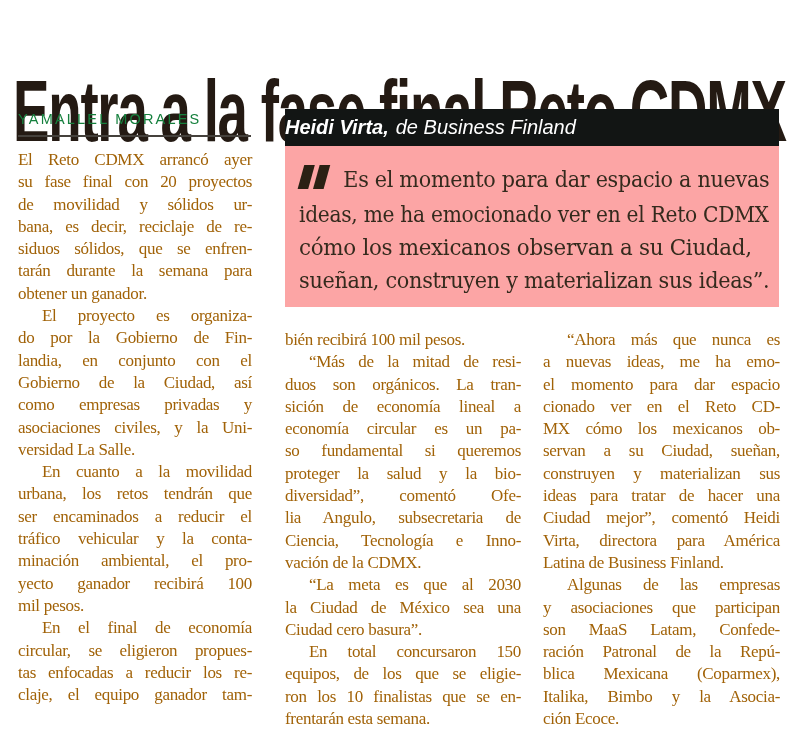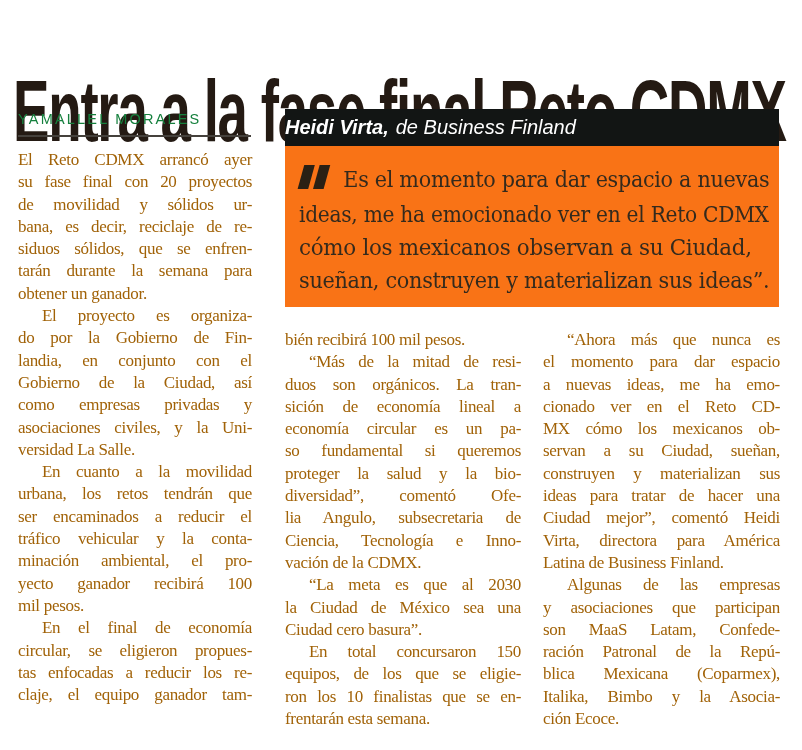--- a/index.html
+++ b/index.html
@@ -30,21 +30,21 @@
   
   .quote-panel { position:absolute; left:285px; top:109px; width:494px; }
   .quote-header {
     height:37px; background:#121514; color:#ffffff;
     font-family:"Liberation Sans", sans-serif; font-style:italic;
     font-size:20px; display:flex; align-items:center;
     box-sizing:border-box;
   }
   .qh-name { font-weight:bold; margin-right:7px; }
   .quote-body {
-    height:161px; background:#f97316; box-sizing:border-box;
+    height:161px; background:#fca5a5; box-sizing:border-box;
     padding:17px 8px 0 14px; color:#342a1d;
     font-family:"DejaVu Serif", serif; font-size:21.5px;
     line-height:33px; letter-spacing:-0.3px;
   }
   .qline { white-space:nowrap; transform-origin:left center; }
   .qicon { display:inline-block; margin:0 12px 0 2px; vertical-align:-2px; }
   .qbar {
     display:inline-block; width:11px; height:24px; background:#2a2014;
     transform:skewX(-16deg); margin-right:5px;
   }
@@ -126,22 +126,22 @@
       <div class="line indent">“La meta es que al 2030</div>
       <div class="line">la Ciudad de México sea una</div>
       <div class="line end">Ciudad cero basura”.</div>
       <div class="line indent">En total concursaron 150</div>
       <div class="line">equipos, de los que se eligie-</div>
       <div class="line">ron los 10 finalistas que se en-</div>
       <div class="line end">frentarán esta semana.</div>
     </div>
   <div class="col col-3">
       <div class="line indent">“Ahora más que nunca es</div>
+      <div class="line">a nuevas ideas, me ha emo-</div>
       <div class="line">el momento para dar espacio</div>
-      <div class="line">a nuevas ideas, me ha emo-</div>
       <div class="line">cionado ver en el Reto CD-</div>
       <div class="line">MX cómo los mexicanos ob-</div>
       <div class="line">servan a su Ciudad, sueñan,</div>
       <div class="line">construyen y materializan sus</div>
       <div class="line">ideas para tratar de hacer una</div>
       <div class="line">Ciudad mejor”, comentó Heidi</div>
       <div class="line">Virta, directora para América</div>
       <div class="line end">Latina de Business Finland.</div>
       <div class="line indent">Algunas de las empresas</div>
       <div class="line">y asociaciones que participan</div>

